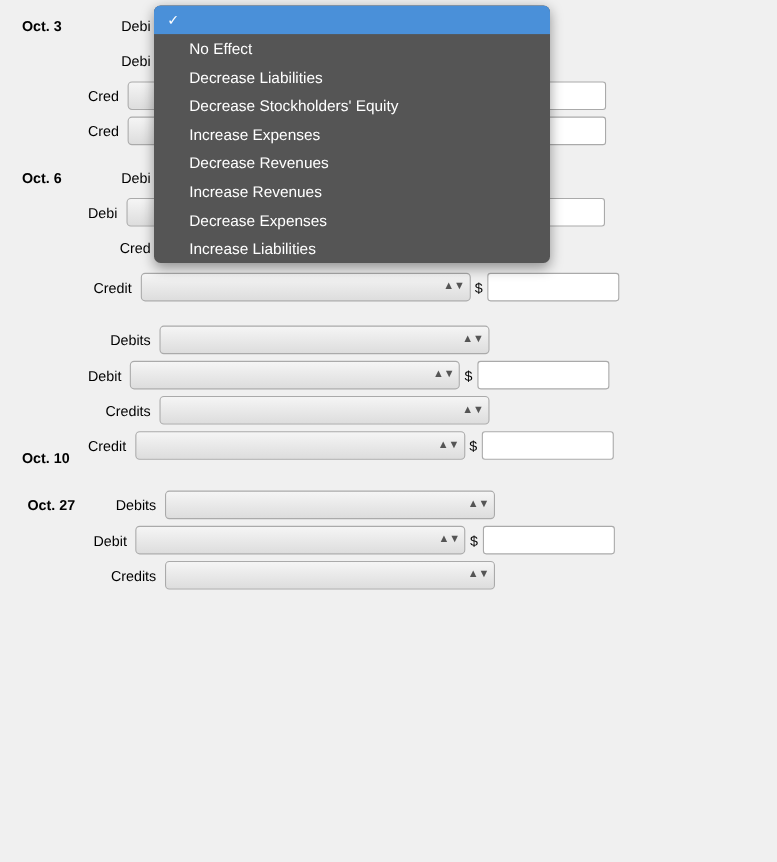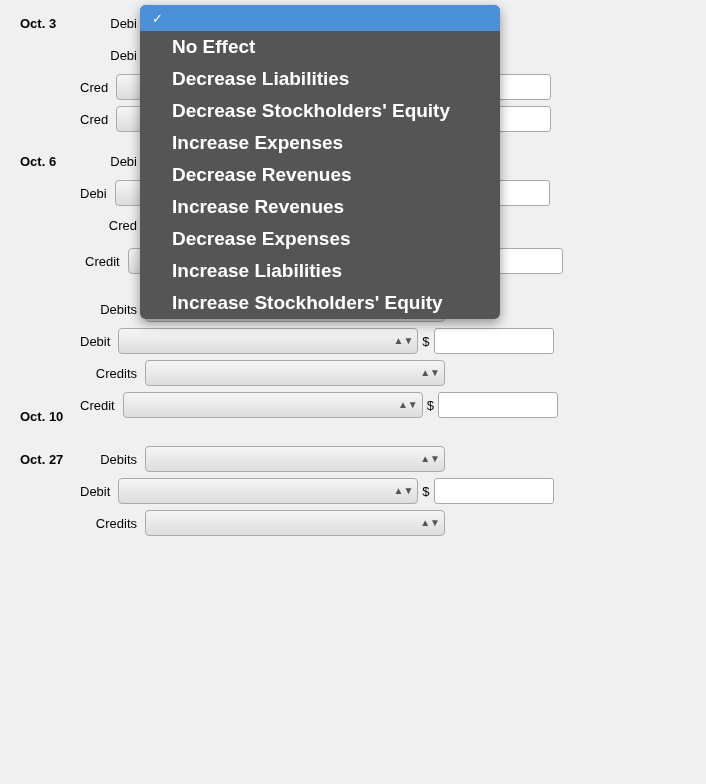--- a/index.html
+++ b/index.html
@@ -137,22 +137,21 @@
     }
 
     .checkmark {
       width: 16px;
       margin-right: 4px;
       font-size: 13px;
       color: #fff;
     }
 
     .item-text {
-      font-size: 19px;
-      font-weight: bold;
+      font-size: 14px;
     }
 
     .spacer {
       height: 12px;
     }
   </style>
 </head>
 <body>
 
 <div class="main-container">
@@ -292,21 +291,21 @@
           <input class="dollar-input" type="text" value="" style="">
         </div>
 
       </div>
     </div>
   </div>
 
   <div class="spacer"></div>
 
   <div class="section">
-    <div style="display:flex; align-items:flex-start;">
+    <div style="display:flex; align-items:flex-start;justify-content:flex-end;">
       <div class="section-date">Oct. 27</div>
       <div class="section-rows">
 
         <div class="row">
           <div class="row-label">Debits</div>
           <div class="select-wrapper select-wide">
             <select style="width:300px;"></select>
             <div class="select-arrow">▲▼</div>
           </div>
         </div>
@@ -363,19 +362,15 @@
       <span class="item-text">Increase Revenues</span>
     </div>
     <div class="dropdown-item">
       <span class="checkmark"> </span>
       <span class="item-text">Decrease Expenses</span>
     </div>
     <div class="dropdown-item">
       <span class="checkmark"> </span>
       <span class="item-text">Increase Liabilities</span>
     </div>
-    <div class="dropdown-item">
-      <span class="checkmark"> </span>
-      <span class="item-text">Increase Stockholders' Equity</span>
-    </div>
   </div>
 
 </div>
 
 </body></html>

